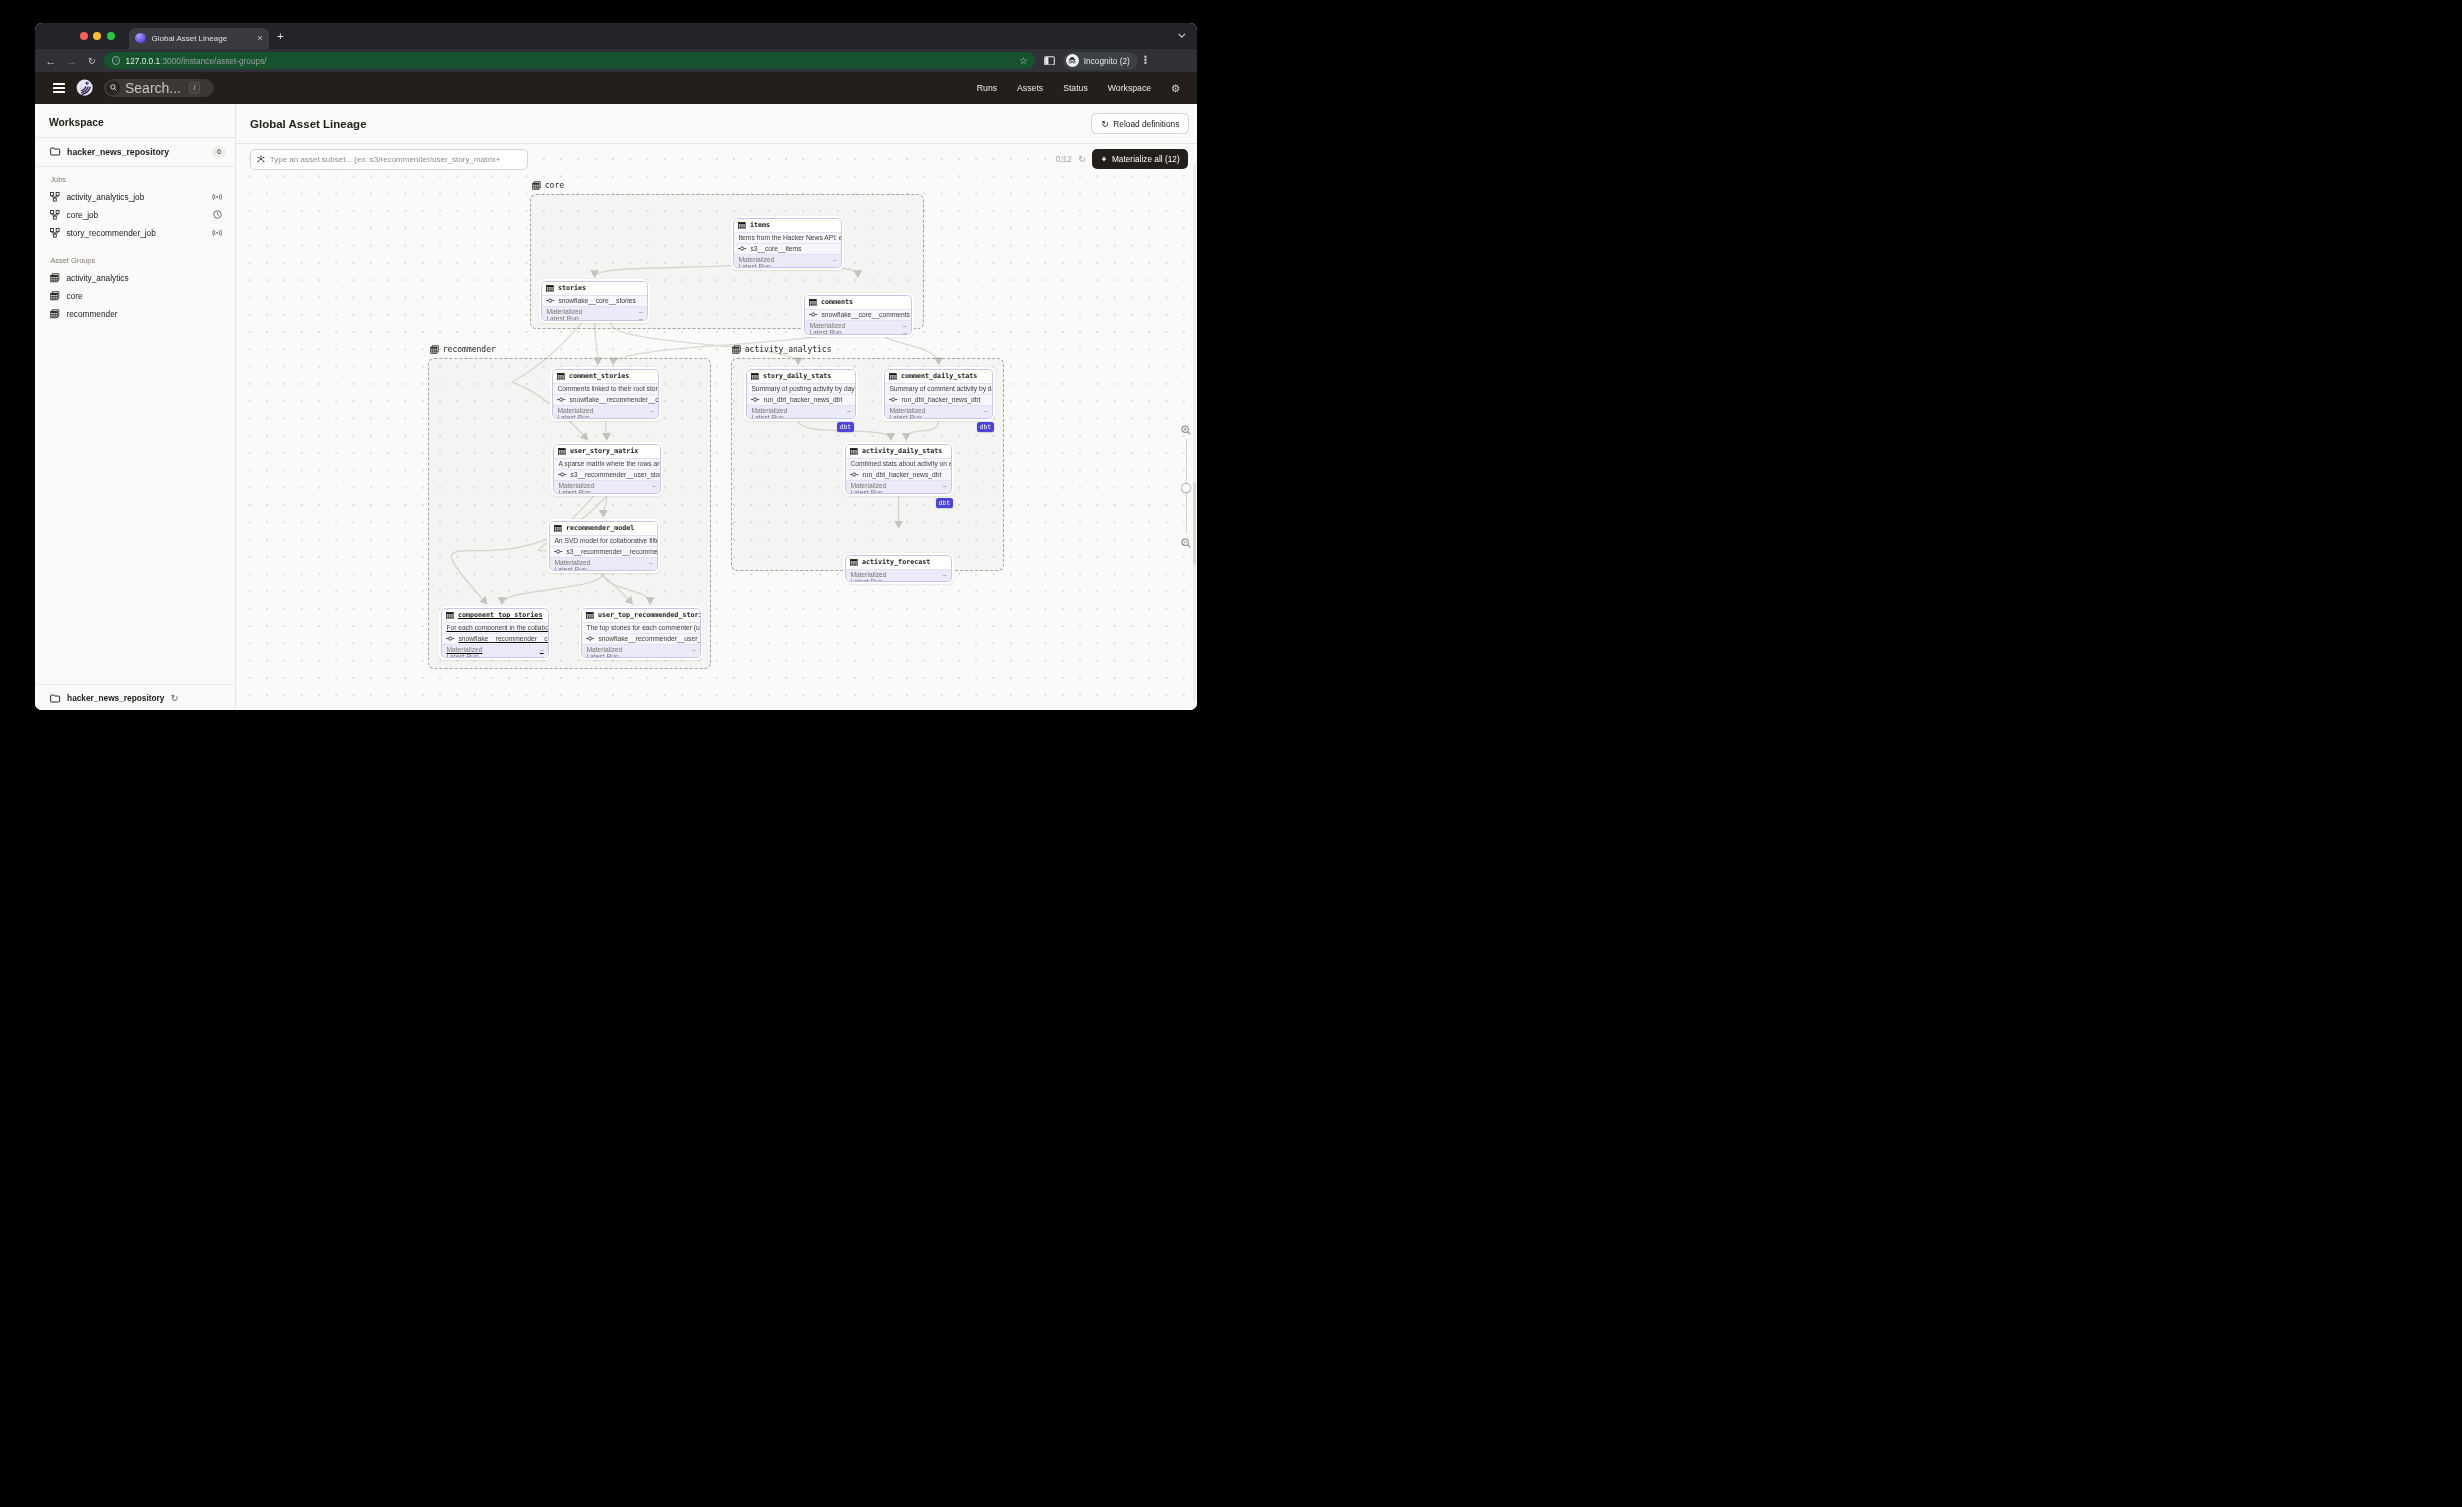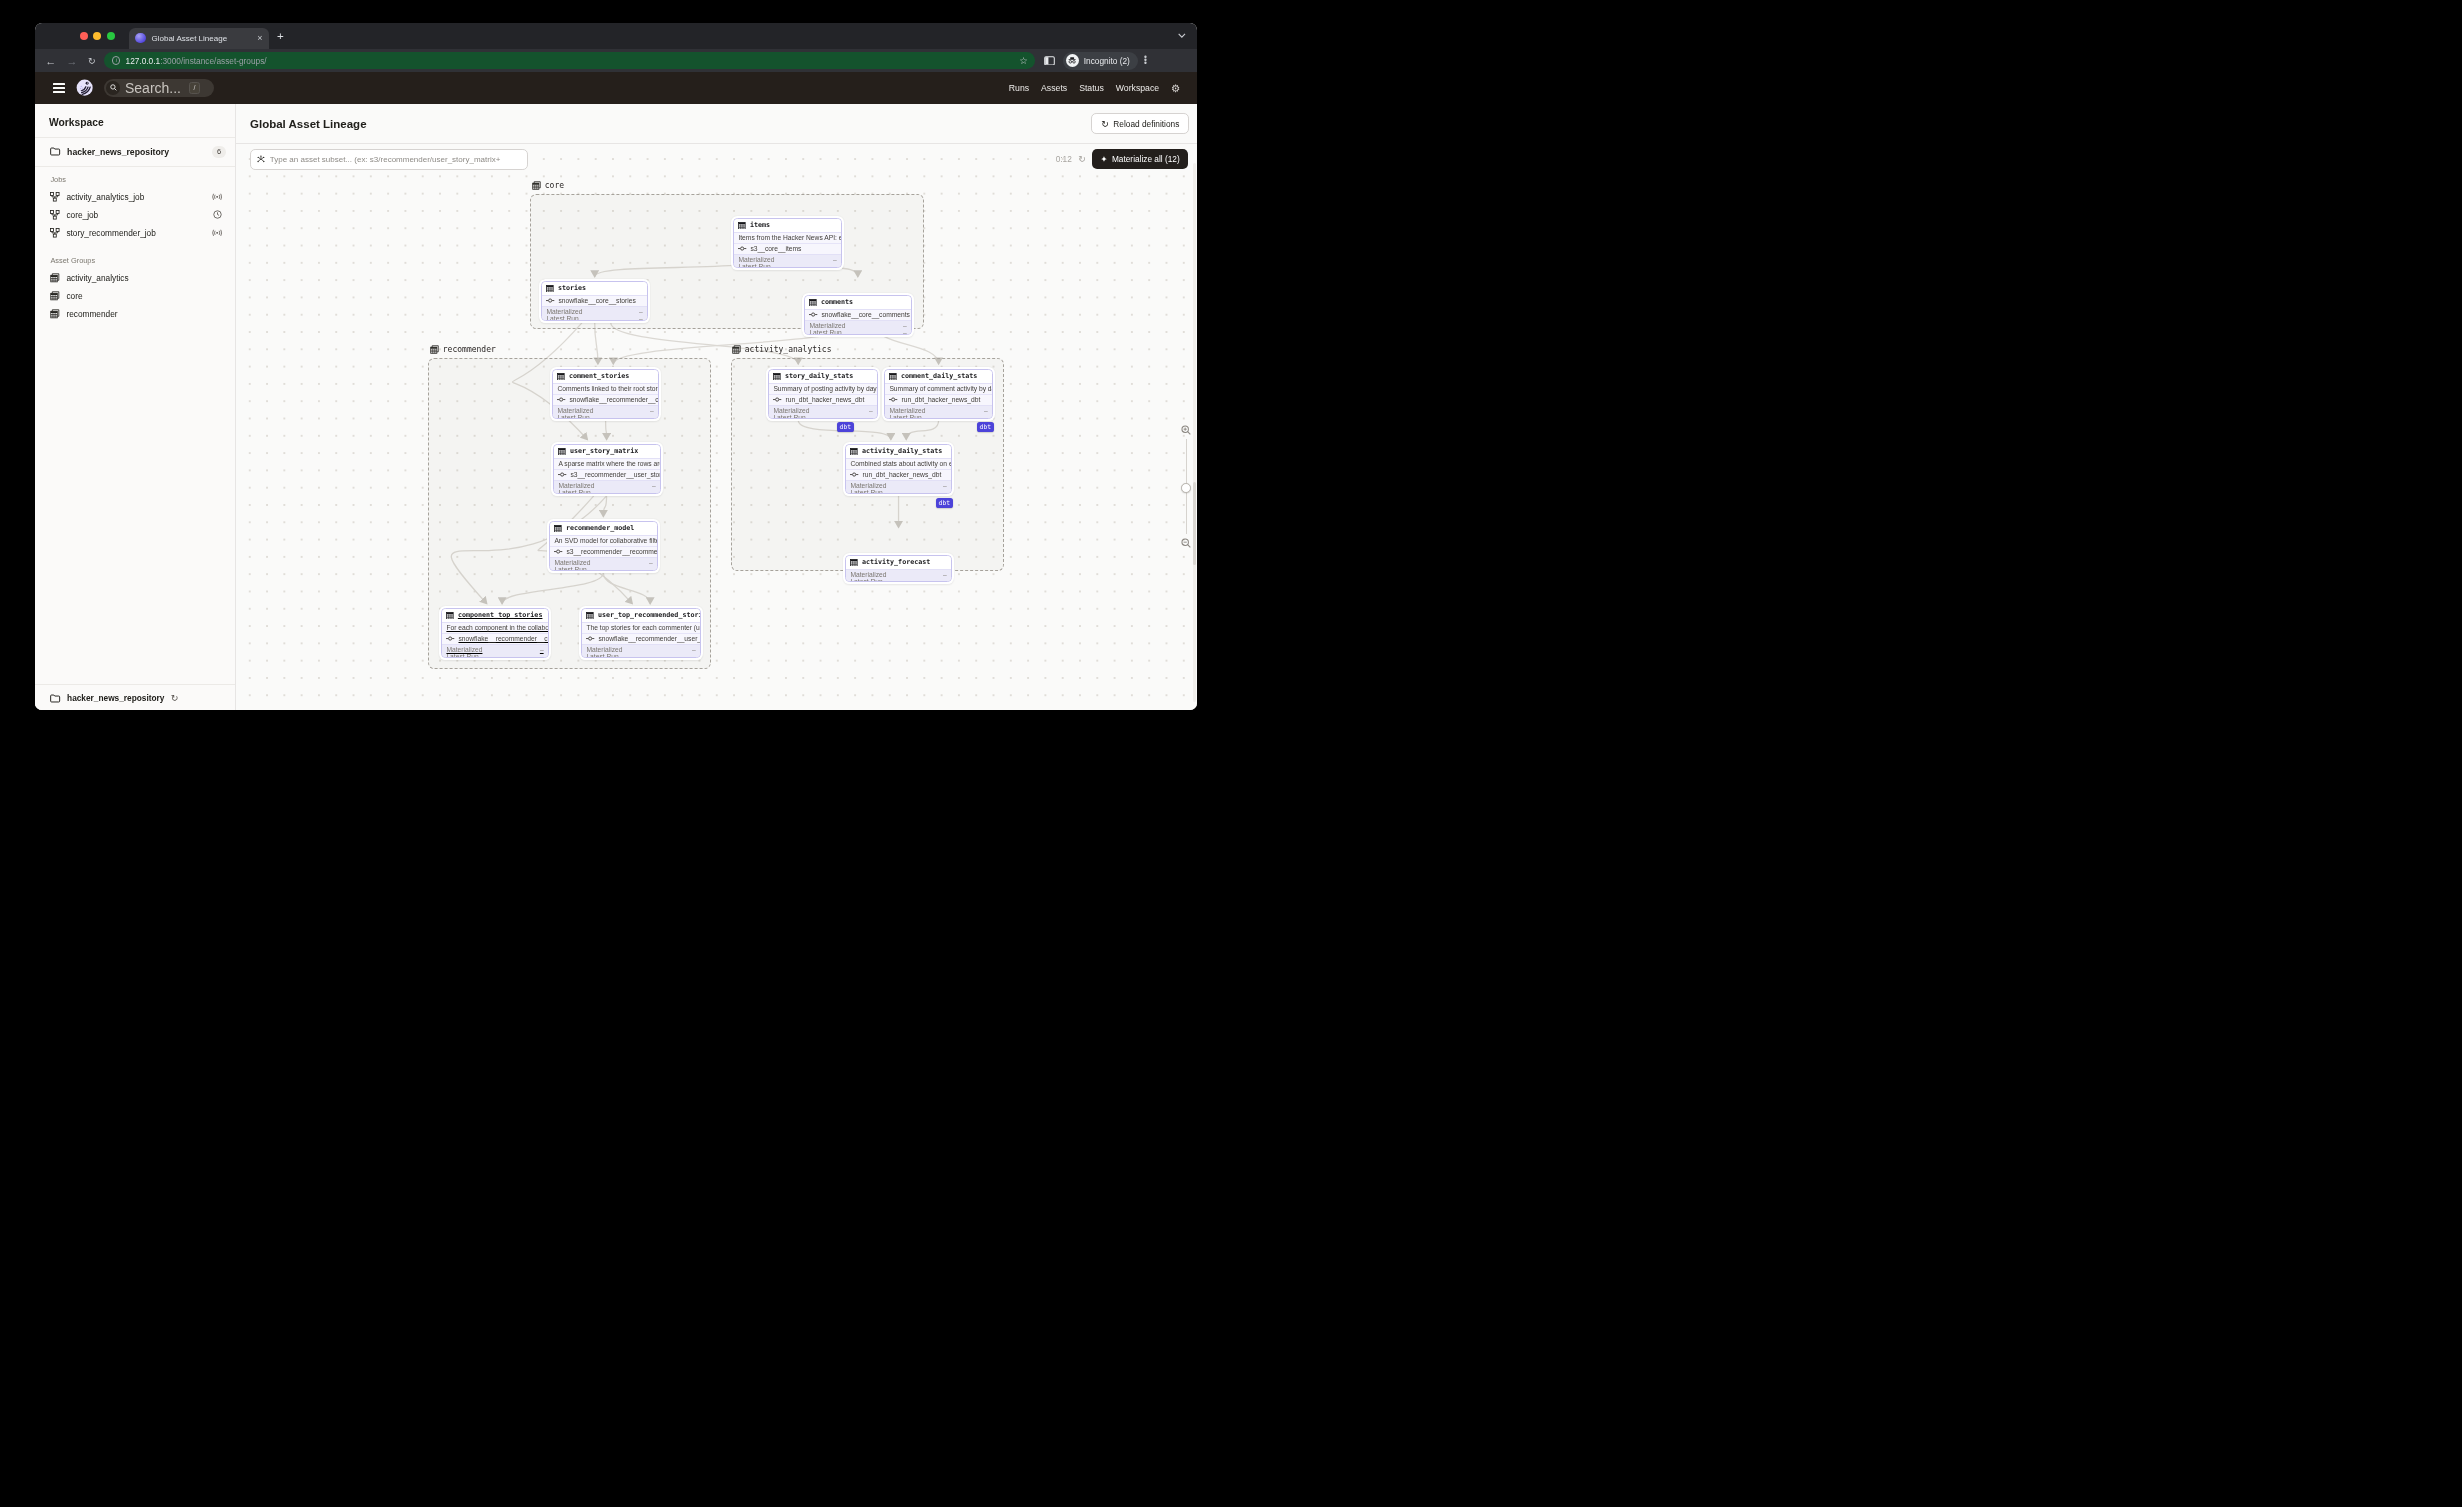--- a/index.html
+++ b/index.html
@@ -37,21 +37,21 @@
   
   #appnav { position:absolute; left:0; top:49px; width:100%; height:32px; background:#251F1B; display:flex; align-items:center; }
   #hamburger { margin-left:18px; width:12.2px; display:flex; flex-direction:column; gap:2.6px; }
   #hamburger span { height:1.5px; background:#FAFAF9; border-radius:0.6px; }
   #dagster-logo { margin-left:11px; width:17.3px; height:17.3px; }
   #nav-search { margin-left:11px; width:110px; height:17.3px; background:#3D3833; border-radius:9px; display:flex; align-items:center; padding:0 4.5px 0 1.9px; gap:5.1px; }
   #nav-search-circle { width:13.5px; height:13.5px; border-radius:50%; background:#2A2520; display:flex; align-items:center; justify-content:center; }
   #nav-search input { background:transparent; border:none; outline:none; color:#E7E5E4; font-size:14px; width:59px; }
   #nav-search input::placeholder { color:#C9C5C0; }
   #slash-key { width:11px; height:11.5px; border:0.6px solid #57534E; background:#474239; border-radius:2.6px; color:#D6D3D1; font-size:7px; display:flex; align-items:center; justify-content:center; }
-  #nav-links { margin-left:auto; display:flex; align-items:center; gap:12px; padding-right:16.7px; }
+  #nav-links { margin-left:auto; display:flex; align-items:center; gap:20px; padding-right:16.7px; }
   .nav-link { color:#EDEBE9; font-size:8.7px; }
   #gear-icon { color:#D6D3D1; font-size:10.3px; }
 
   
   #sidebar { position:absolute; left:0; top:81px; width:201px; height:607px; background:#FBFAF9; border-right:0.6px solid #E7E5E4; }
   #main { position:absolute; left:201px; top:81px; width:961px; height:607px; background:#FAFAF9; }
 
   
   #ws-heading { font-size:10.3px; font-weight:700; color:#21201C; padding:13px 0 9px 14px; }
   .side-divider { height:0.6px; background:#ECEAE7; }
@@ -641,21 +641,21 @@
                   <span>Materialized</span>
                   <span class="val">–</span>
                 </div>
                 <div class="srow">
                   <span>Latest Run</span>
                   <span class="val">–</span>
                 </div>
               </div>
             </div>
           </div>
-          <div class="node" style="left: 530px; top: 223px; width: 114px; height: 54px;">
+          <div class="node" style="left: 508px; top: 223px; width: 114px; height: 54px;">
             <div class="node-inner">
               <div class="nrow nhead">
                 <svg class="icon-svg" width="7.7" height="7.7" viewBox="0 0 12 12">
                   <rect x="0.8" y="0.8" width="10.4" height="10.4" fill="#fff" stroke="#18181B" stroke-width="1.2"></rect>
                   <rect x="0.8" y="0.8" width="10.4" height="2.8" fill="#18181B"></rect>
                   <line x1="4.3" y1="3.6" x2="4.3" y2="11.2" stroke="#18181B" stroke-width="1"></line>
                   <line x1="7.8" y1="3.6" x2="7.8" y2="11.2" stroke="#18181B" stroke-width="1"></line>
                   <line x1="0.8" y1="6.2" x2="11.2" y2="6.2" stroke="#18181B" stroke-width="1"></line>
                   <line x1="0.8" y1="8.8" x2="11.2" y2="8.8" stroke="#18181B" stroke-width="1"></line>
                 </svg>

